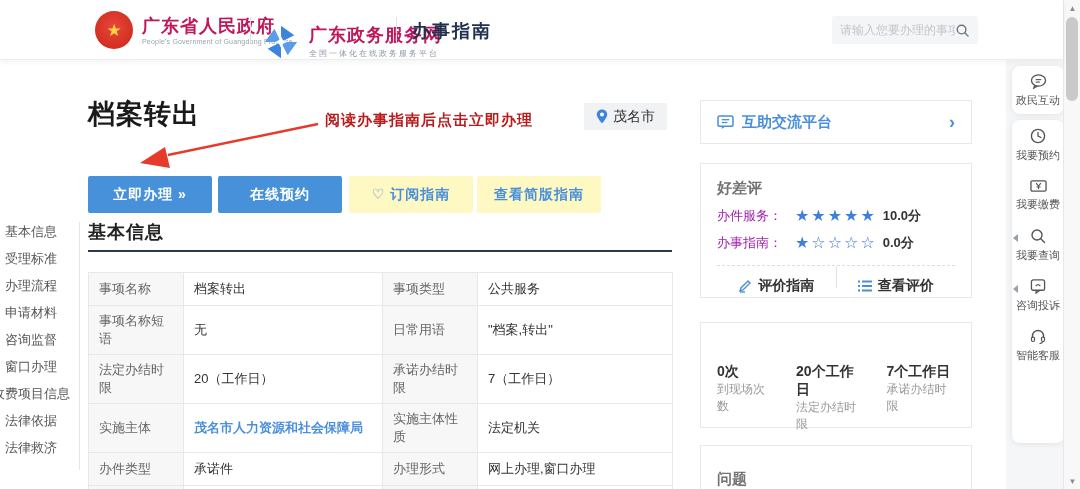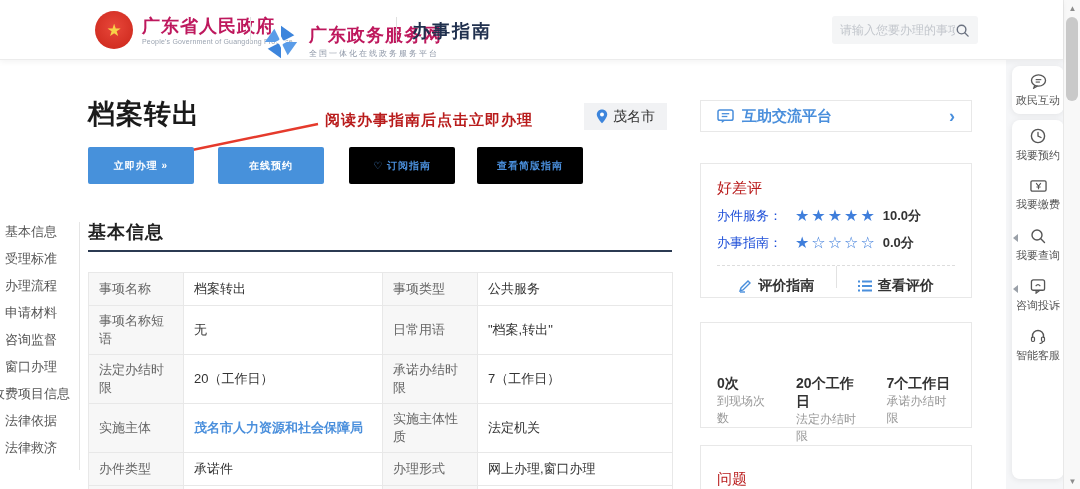--- a/index.html
+++ b/index.html
@@ -21,55 +21,55 @@
   .search-box input { flex:1; border:none; outline:none; background:transparent; font-size:12px; color:#0369a1;
                       font-family:"Liberation Sans","DejaVu Sans",sans-serif; min-width:0; }
   .search-box input::placeholder { color:#c2c6cc; }
 
   
   .page-title { position:absolute; left:88px; top:96px; font-size:27px; font-weight:600; color:#1a1a1a; letter-spacing:1px; }
   .loc-badge { position:absolute; left:584px; top:103px; height:27px; background:#f1f2f4; display:flex;
                align-items:center; gap:5px; padding:0 12px; font-size:14px; color:#333; cursor:pointer; }
   .annotation { position:absolute; left:325px; top:111px; font-size:15px; color:#b91c1c; font-weight:600; letter-spacing:1px; }
 
-  .btn { position:absolute; top:147px; width:106px; height:37px; border:none; border-radius:2px;
-         font-size:10px; font-weight:bold; cursor:pointer; font-family:inherit; letter-spacing:1px; }
+  .btn { position:absolute; top:176px; width:124px; height:37px; border:none; border-radius:2px;
+         font-size:14px; font-weight:bold; cursor:pointer; font-family:inherit; letter-spacing:1px; }
   .btn-primary { background:#4791db; color:#fff; }
-  .btn-light { background:#000000; color:#4a8fdc; }
+  .btn-light { background:#fef9c3; color:#4a8fdc; }
 
   
   .left-nav { position:absolute; left:-14px; top:222px; width:90px; text-align:center; }
   .left-nav .nav-item { font-size:13px; color:#555; line-height:20px; margin-bottom:7px; cursor:pointer; white-space:nowrap; }
   .nav-divider { position:absolute; left:79px; top:222px; width:1px; height:248px; background:#e5e5e5; }
 
   
   .section-title { position:absolute; left:88px; top:220px; font-size:18px; font-weight:bold; color:#222; letter-spacing:1px; }
   .section-line { position:absolute; left:88px; top:250px; width:584px; height:2px; background:#2b3a52; }
   .info-table { position:absolute; left:88px; top:272px; width:584px; border-collapse:collapse; table-layout:fixed; }
   .info-table td { border:1px solid #e8e8e8; font-size:13px; color:#333; padding:6px 10px; vertical-align:middle; }
   .info-table td.lbl { background:#f7f7f7; color:#666; }
   .info-table td.link { color:#4a8fdc; font-weight:600; cursor:pointer; }
 
   
   .card { position:absolute; background:#fff; border:1px solid #e8e8e8; }
-  .exchange-card { left:700px; top:100px; width:272px; height:32px; display:flex; align-items:center;
+  .exchange-card { left:700px; top:100px; width:272px; height:44px; display:flex; align-items:center;
                    padding:0 16px; gap:8px; cursor:pointer; }
   .exchange-label { font-size:15px; font-weight:bold; color:#4a8fdc; flex:1; }
   .chev { color:#4a8fdc; font-size:18px; font-weight:bold; }
-  .card-title { font-size:15px; font-weight:normal; color:#b91c1c; }
+  .card-title { font-size:15px; font-weight:bold; color:#737373; }
   .rate-row { display:flex; align-items:center; margin-top:9px; }
-  .rate-label { font-size:13px; color:#1d4ed8; width:78px; }
+  .rate-label { font-size:13px; color:#a21caf; width:78px; }
   .stars { font-size:16px; color:#3f7edb; letter-spacing:2px; line-height:16px; }
   .score { font-size:13px; font-weight:bold; color:#333; margin-left:6px; }
   .dash-div { border-top:1px dashed #ddd; margin:13px 0 0; }
   .rate-links { display:flex; height:40px; }
   .rate-link { flex:1; display:flex; align-items:center; justify-content:center; gap:6px;
                font-size:14px; color:#333; font-weight:600; cursor:pointer; }
   .rate-links .sep { width:1px; height:22px; background:#e2e2e2; }
-  .promise-item .val { font-size:14px; font-weight:bold; color:#333;margin-top:12px; }
+  .promise-item .val { font-size:14px; font-weight:bold; color:#333; }
   .promise-item .lab { font-size:12px; color:#999; }
 
   
   .right-strip { position:absolute; left:1006px; top:60px; width:57px; height:429px; background:#f5f6f8; }
   .float-card { position:absolute; left:1012px; width:52px; background:#fff; border-radius:8px;
                 box-shadow:0 1px 6px rgba(0,0,0,.08); }
   .float-item { position:relative; display:flex; flex-direction:column; align-items:center; gap:4px;
                 padding:8px 0; cursor:pointer; }
   .float-item .fi-label { font-size:11px; color:#555; white-space:nowrap; }
   .float-item .tri { position:absolute; left:1px; top:14px; width:0; height:0;
@@ -307,21 +307,21 @@
             <ellipse cx="9" cy="7" rx="7.5" ry="6" fill="none" stroke="#555" stroke-width="1.4"></ellipse>
             <path d="M5 12 L4 15 L8 12.6" fill="none" stroke="#555" stroke-width="1.4"></path>
             <line x1="6" y1="6" x2="12" y2="6" stroke="#555" stroke-width="1.2"></line>
             <line x1="6" y1="8.6" x2="10.5" y2="8.6" stroke="#555" stroke-width="1.2"></line>
           </svg>
       </span>
       <span class="fi-label">政民互动</span>
     </div>
   </div>
 
-  <div class="float-card" style="top:120px; height:359px;">
+  <div class="float-card" style="top:120px; height:323px;">
     <div class="float-item">
       <span>
         <svg width="16" height="16" viewBox="0 0 16 16">
             <circle cx="8" cy="8" r="6.6" fill="none" stroke="#555" stroke-width="1.4"></circle>
             <path d="M8 4.5 L8 8 L11 9.5" fill="none" stroke="#555" stroke-width="1.3" stroke-linecap="round"></path>
           </svg>
       </span>
       <span class="fi-label">我要预约</span>
     </div>
     <div class="float-item">

